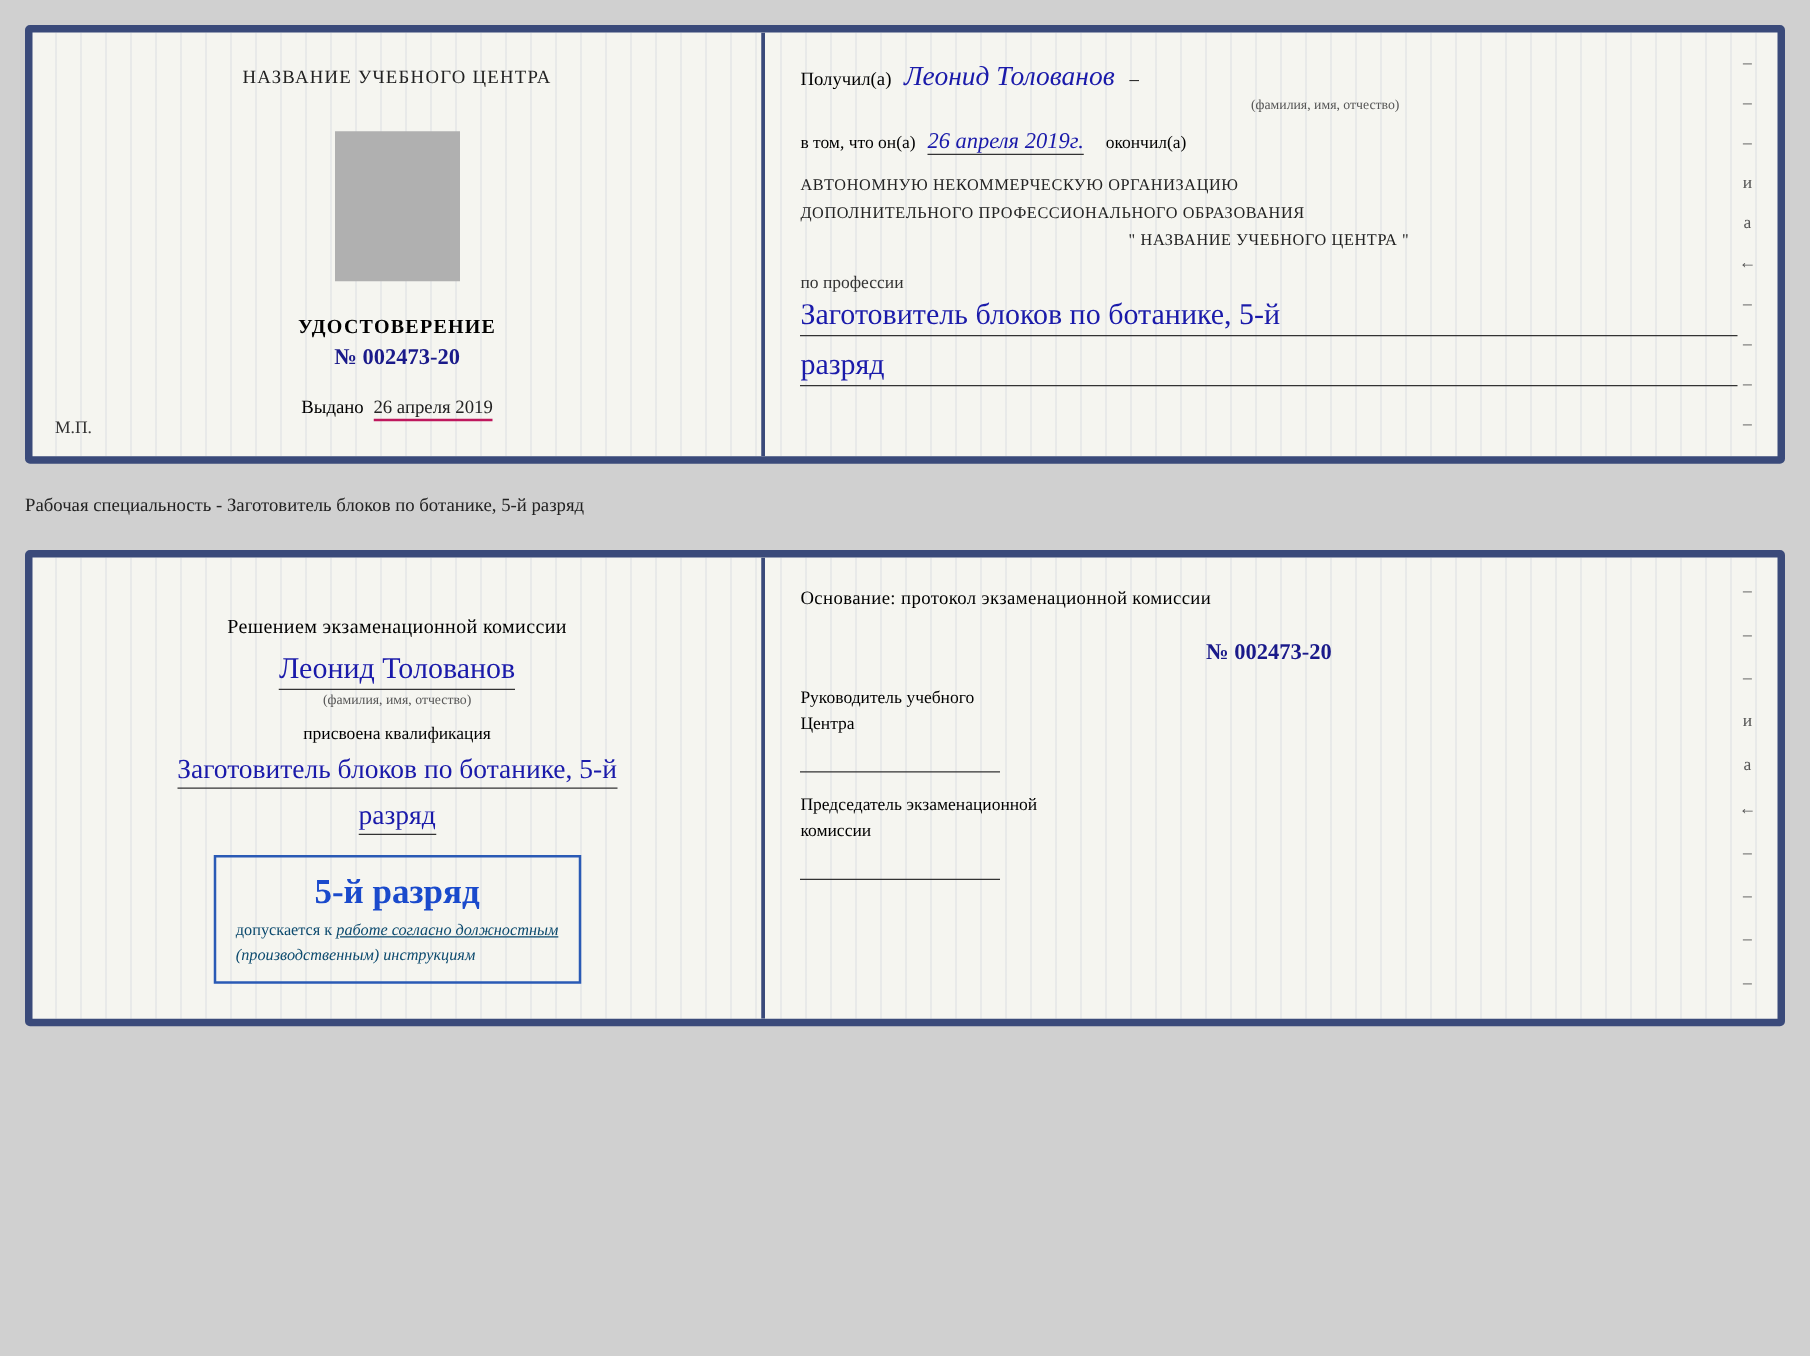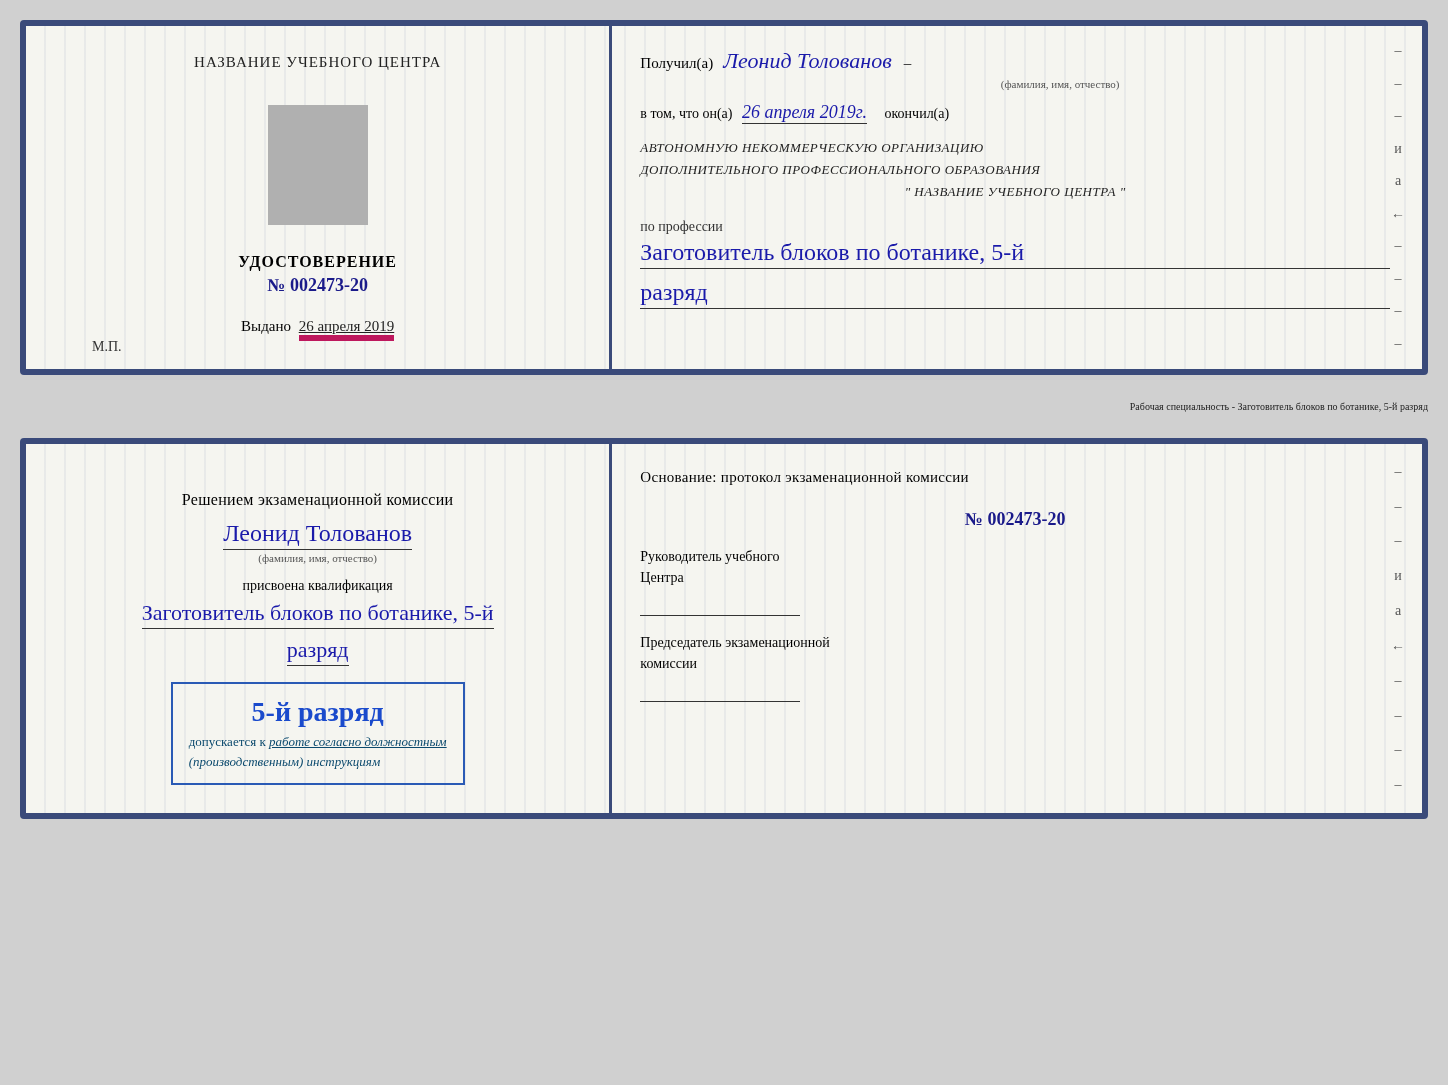--- a/index.html
+++ b/index.html
@@ -127,21 +127,20 @@
       font-size: 15px;
       color: #222;
     }
 
     .mp-label {
       position: absolute;
       bottom: 14px;
       left: 18px;
       font-size: 14px;
       color: #333;
-      margin-left: 48px;
     }
 
     
     .recipient-line {
       font-size: 15px;
       margin-bottom: 4px;
       display: flex;
       align-items: baseline;
       gap: 4px;
       text-align: right;
@@ -166,21 +165,20 @@
       margin-top: 16px;
     }
 
     .org-block {
       margin-top: 14px;
       font-size: 13px;
       text-transform: uppercase;
       letter-spacing: 0.5px;
       line-height: 1.7;
       color: #222;
-      font-style: italic;
     }
 
     .profession-line {
       font-size: 14px;
       margin-top: 16px;
       color: #333;
     }
 
     .profession-handwritten {
       font-family: 'Brush Script MT', cursive, serif;
@@ -197,24 +195,23 @@
       font-size: 24px;
       color: #1a1aaa;
       display: block;
       margin-top: 10px;
       border-bottom: 1px solid #333;
       padding-bottom: 2px;
     }
 
     
     .separator-text {
-      font-size: 10px;
+      font-size: 15px;
       color: #222;
       padding: 8px 0;
-      text-align: right;
     }
 
     
     .bottom-doc .doc-left {
       justify-content: flex-start;
       padding-top: 44px;
     }
 
     .commission-text {
       font-size: 16px;
@@ -321,23 +318,22 @@
 
     .signature-line {
       border-bottom: 1px solid #333;
       width: 160px;
       height: 20px;
       margin-bottom: 16px;
     }
 
     .underline-span {
       display: inline-block;
-      border-bottom: 6px solid #be185d;
+      border-bottom: 2px solid #be185d;
       min-width: 60px;
-      text-decoration: underline;
     }
   </style>
 </head>
 <body>
 
 <div class="page-wrapper">
 
   <div class="document-card top-doc">
 
     <div class="doc-left">

